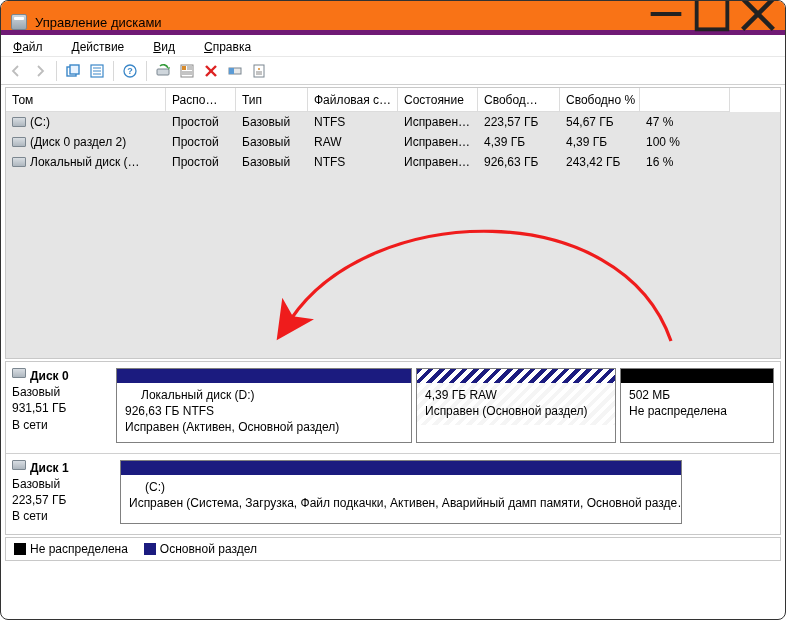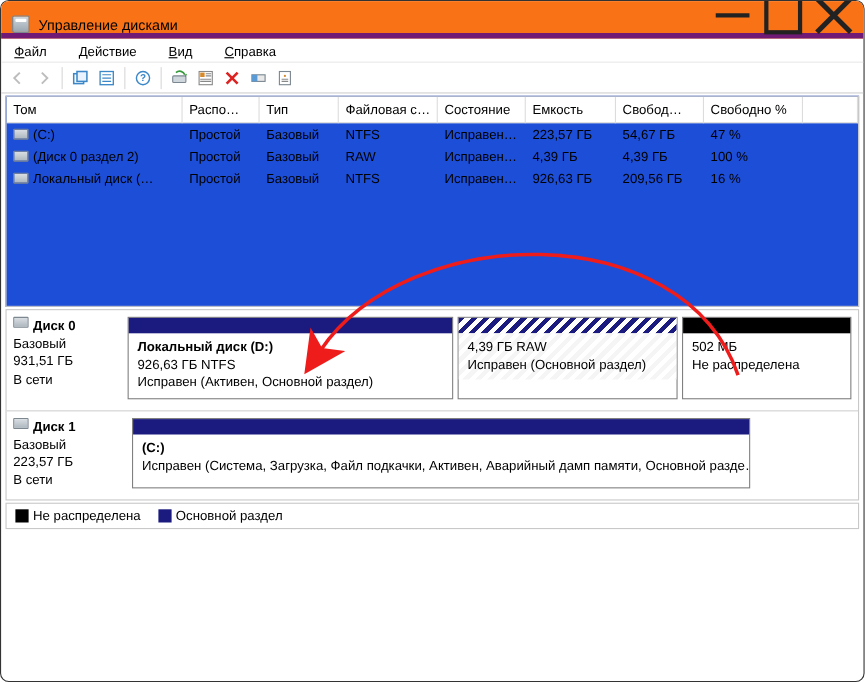--- a/index.html
+++ b/index.html
@@ -71,23 +71,23 @@
     font-size: 14px;
   }
   .tbtn.disabled { color: #bdbdbd; }
   .tsep { width: 1px; height: 20px; background: #d8d8d8; margin: 0 3px; }
   .tbtn svg { width: 16px; height: 16px; }
 
   
   .vol-table-wrap {
     border: 1px solid #c8c8c8;
     margin: 2px 4px;
-    height: 192px;
+    height: 272px;
     overflow: hidden;
-    background: #1d4ed8;
+    background: #e5e5e5;
     position: relative;
   }
   .vol-head-row, .vol-row {
     display: grid;
     grid-template-columns: 160px 70px 72px 90px 80px 82px 80px 90px 1fr;
     align-items: center;
     height: 20px;
     font-size: 12px;
   }
   .vol-head-row { height: 24px; background: #fff; }
@@ -153,21 +153,21 @@
   .part .pbody {
     padding: 4px 8px 6px 8px;
     font-size: 12px;
     line-height: 1.35;
     white-space: nowrap;
     overflow: hidden;
   }
   .part .pbody.hatchbg {
     background: repeating-linear-gradient(135deg,#f5f5f5 0 4px,#fff 4px 8px);
   }
-  .part .ptitle { font-weight: 700; }
+  .part .ptitle { font-weight: 400; margin-left: 16px; }
 
   
   .legend {
     border: 1px solid #c8c8c8;
     margin: 2px 4px;
     padding: 4px 8px;
     font-size: 12px;
     display: flex; align-items: center; gap: 16px;
   }
   .legend .sw { width: 12px; height: 12px; display: inline-block; vertical-align: -2px; margin-right: 4px; }
@@ -286,21 +286,20 @@
     </div>
 </div>
 
 <div class="vol-table-wrap">
   <div class="vol-head-row">
     <div class="hcell">Том</div>
     <div class="hcell">Распо…</div>
     <div class="hcell">Тип</div>
     <div class="hcell">Файловая с…</div>
     <div class="hcell">Состояние</div>
-    <div class="hcell">Емкость</div>
     <div class="hcell">Свобод…</div>
     <div class="hcell">Свободно %</div>
     <div class="hcell"></div>
   </div>
   <div id="vol-rows">
       <div class="vol-row">
     <div class="cell first">
           <span class="disk-mini"></span>
           <span>(C:)</span>
         </div>
@@ -330,21 +329,21 @@
       <div class="vol-row">
     <div class="cell first">
           <span class="disk-mini"></span>
           <span>Локальный диск (…</span>
         </div>
     <div class="cell">Простой</div>
     <div class="cell">Базовый</div>
     <div class="cell">NTFS</div>
     <div class="cell">Исправен…</div>
     <div class="cell">926,63 ГБ</div>
-    <div class="cell">209,56 ГБ</div>
+    <div class="cell">243,42 ГБ</div>
     <div class="cell">16 %</div>
     <div class="cell"></div>
       </div>
     </div>
 </div>
 
 <div class="graphic-panel">
   <div id="disks">
       <div class="disk-block">
         <div class="disk-header">

